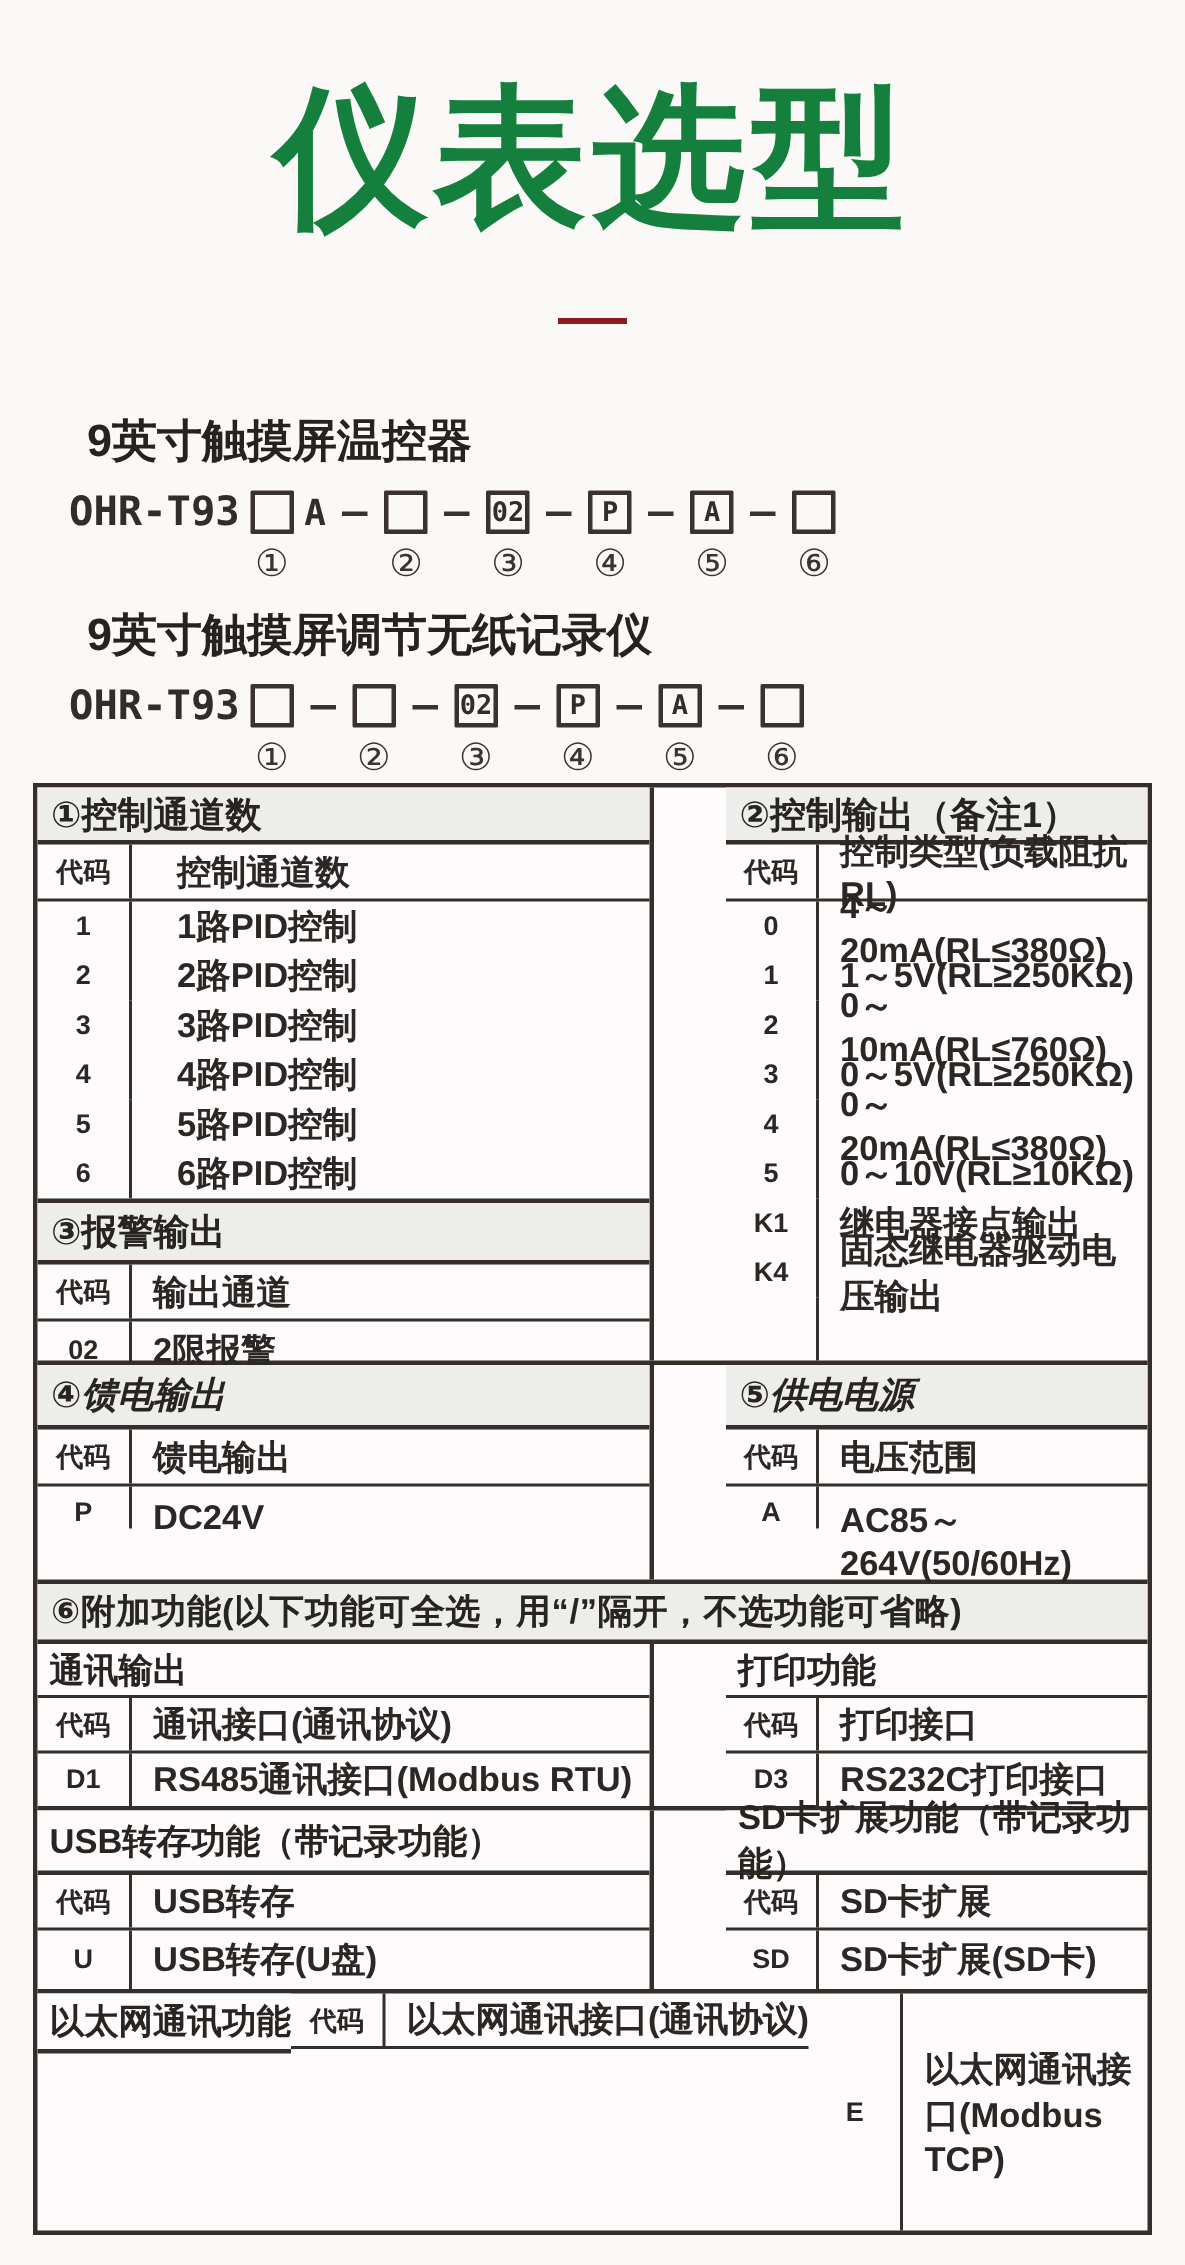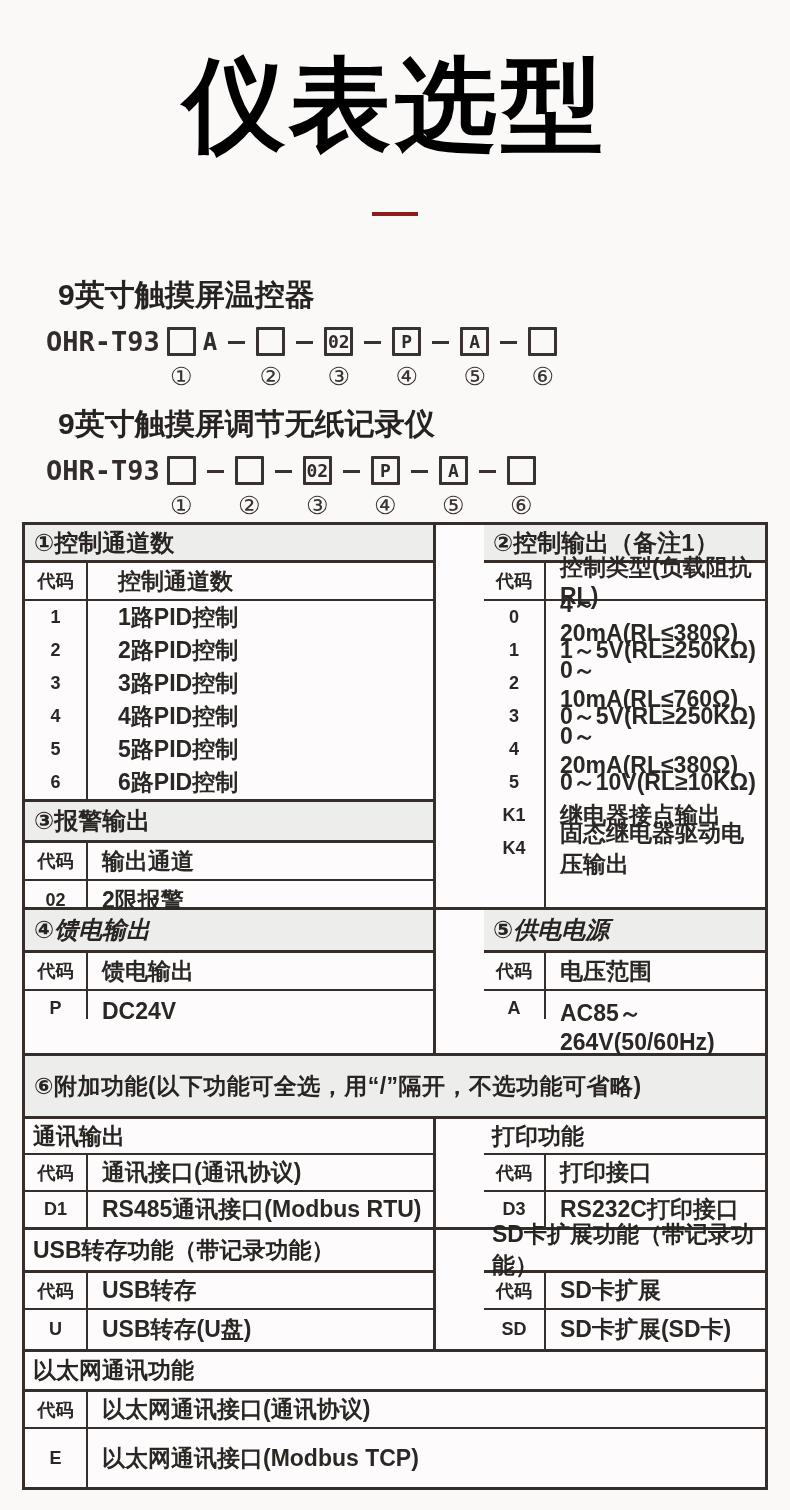--- a/index.html
+++ b/index.html
@@ -6,21 +6,21 @@
   html,body { width:790px; }
   body {
     width:790px; height:1510px; position:relative; overflow:hidden;
     background:#fbf8f8; color:#2b2725;
     font-family:"Liberation Sans","DejaVu Sans",sans-serif;
   }
   
   .title {
     margin-top:44px; text-align:center;
     font-size:102px; line-height:1.2; font-weight:900;
-    letter-spacing:4px; color:#000000;
+    letter-spacing:4px; color:#15803d;
   }
   .title-underline { width:46px; height:4px; margin:46px auto 0; background:#8e1b1e; }
 
   
   .model { margin-left:46px; }
   .model-heading { font-size:30px; line-height:38px; font-weight:600; color:#262220;margin-left:12px; }
   .m1 { margin-top:60px; }
   .m2 { margin-top:16px; }
   .code-line { margin-top:13px; display:flex; align-items:flex-start; }
   .prefix {
@@ -43,32 +43,32 @@
   .sheet {
     position:absolute; left:22px; top:522px; width:746px; height:968px;
     border:3px solid #352e2b; background:#fdfbfb;
     display:flex; flex-direction:column;
   }
   .row { display:flex; flex:none; }
   .row-a { height:385px; border-bottom:3px solid #352e2b; }
   .row-b { height:146px; border-bottom:3px solid #352e2b; }
   .row-d { height:111px; border-bottom:3px solid #352e2b; }
   .row-e { height:122px; border-bottom:3px solid #352e2b; }
-  .row-f { flex:1; display:flex; flex-direction:column; }
+  .row-f { flex:1; display:flex; }
   .col-l { width:411px; border-right:3px solid #352e2b; display:flex; flex-direction:column; }
   .col-r { flex:1; display:flex; flex-direction:column;padding-left:48px; }
 
   .sec-hd {
     flex:none; height:38px; display:flex; align-items:center;
     background:#ededeb; border-bottom:3px solid #352e2b;
     font-size:24px; font-weight:700; padding-left:9px; color:#282421;
   }
   .sec-hd.with-top { border-top:3px solid #352e2b; height:44px; }
   .sec-hd.tall { height:43px;font-style:italic; }
-  .sec-hd.big { height:63px; font-size:23px; letter-spacing:0.5px; }
+  .sec-hd.big { height:40px; font-size:23px; letter-spacing:0.5px; }
 
   .group-hd {
     flex:none; display:flex; align-items:center; background:#fdfbfb;
     font-size:23px; font-weight:700; padding-left:8px;
     border-bottom:2px solid #352e2b; color:#282421;
   }
   .group-hd.h36 { height:36px; }
   .group-hd.h43 { height:43px; border-bottom:3px solid #352e2b; }
   .group-hd.h40 { height:40px; border-bottom:3px solid #352e2b; }
 

